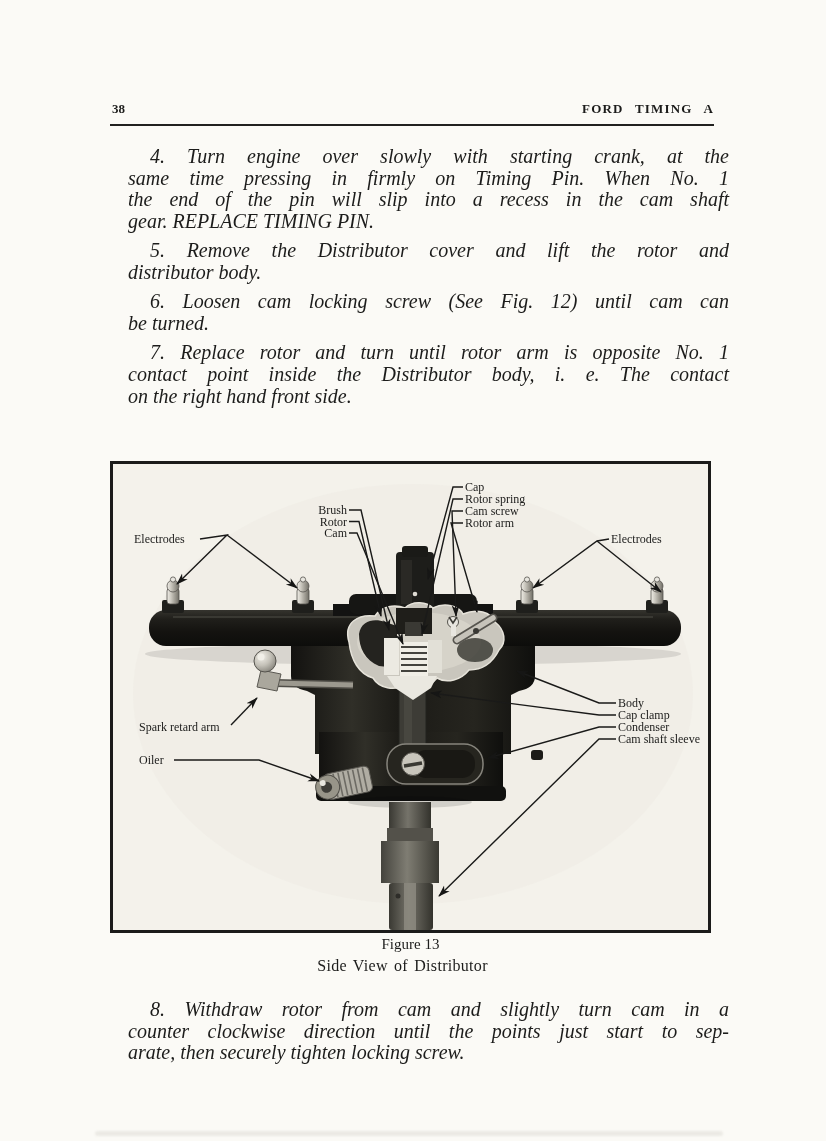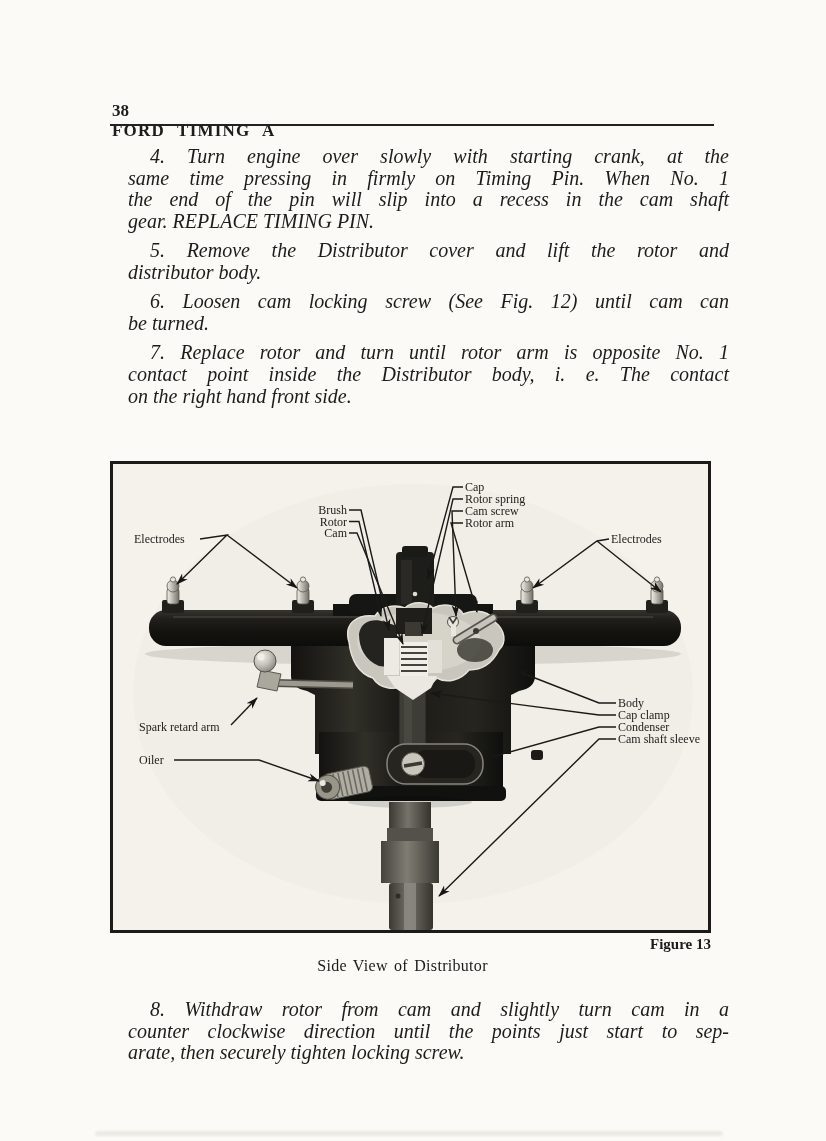--- a/index.html
+++ b/index.html
@@ -7,21 +7,21 @@
     width:826px; height:1141px; position:relative;
     background:#fbfaf6; color:#1c1c1b;
     font-family:"Liberation Serif", serif;
     overflow:hidden;
   }
   .page { position:absolute; inset:0; }
 
   .hdr {
     position:absolute; top:101px; left:112px; width:602px;
     display:flex; justify-content:space-between; align-items:baseline;
-    font-weight:bold; font-size:17px;flex-direction:column;
+    font-weight:bold; font-size:13px;
   }
   .hdr .title { letter-spacing:1.2px; word-spacing:7px; }
   .rule { position:absolute; top:124px; left:110px; width:604px; height:2px; background:#21211f; }
 
   .block {
     position:absolute; left:128px; width:601px;
     font-size:20px; line-height:21.7px;font-style:italic;
   }
   #block-upper { top:146px; }
   #block-lower { top:999px; }
@@ -32,21 +32,21 @@
 
   .fig {
     position:absolute; top:461px; left:110px;
     width:595px; height:466px;
     border:3px solid #1b1b1a; background:#f5f3ed;
   }
   .fig svg { display:block; }
 
   .figcap {
     position:absolute; top:936px; left:110px; width:601px;
-    text-align:right; font-weight:bold; font-size:15px;
+    text-align:center; font-weight:normal; font-size:15px;
   }
   .figsub {
     position:absolute; top:957px; left:102px; width:601px;
     text-align:center; font-size:16px; letter-spacing:.3px; word-spacing:2px;
   }
   .smudge {
     position:absolute; top:1131px; left:95px; width:628px; height:5px;
     background:#dcdad4; opacity:.5; border-radius:3px; filter:blur(1px);
   }
 

